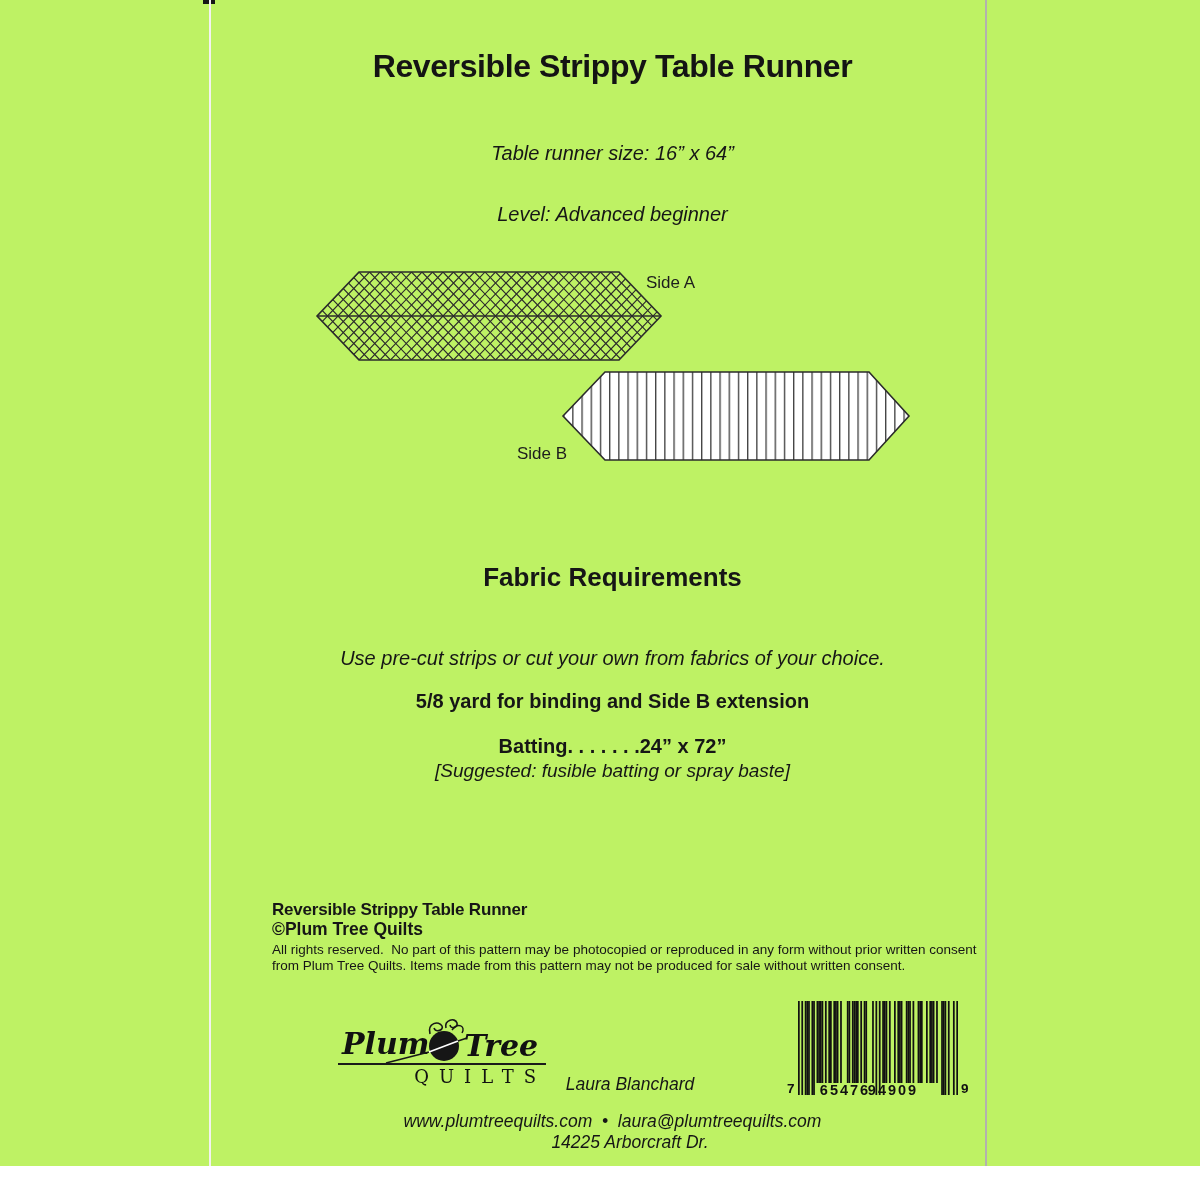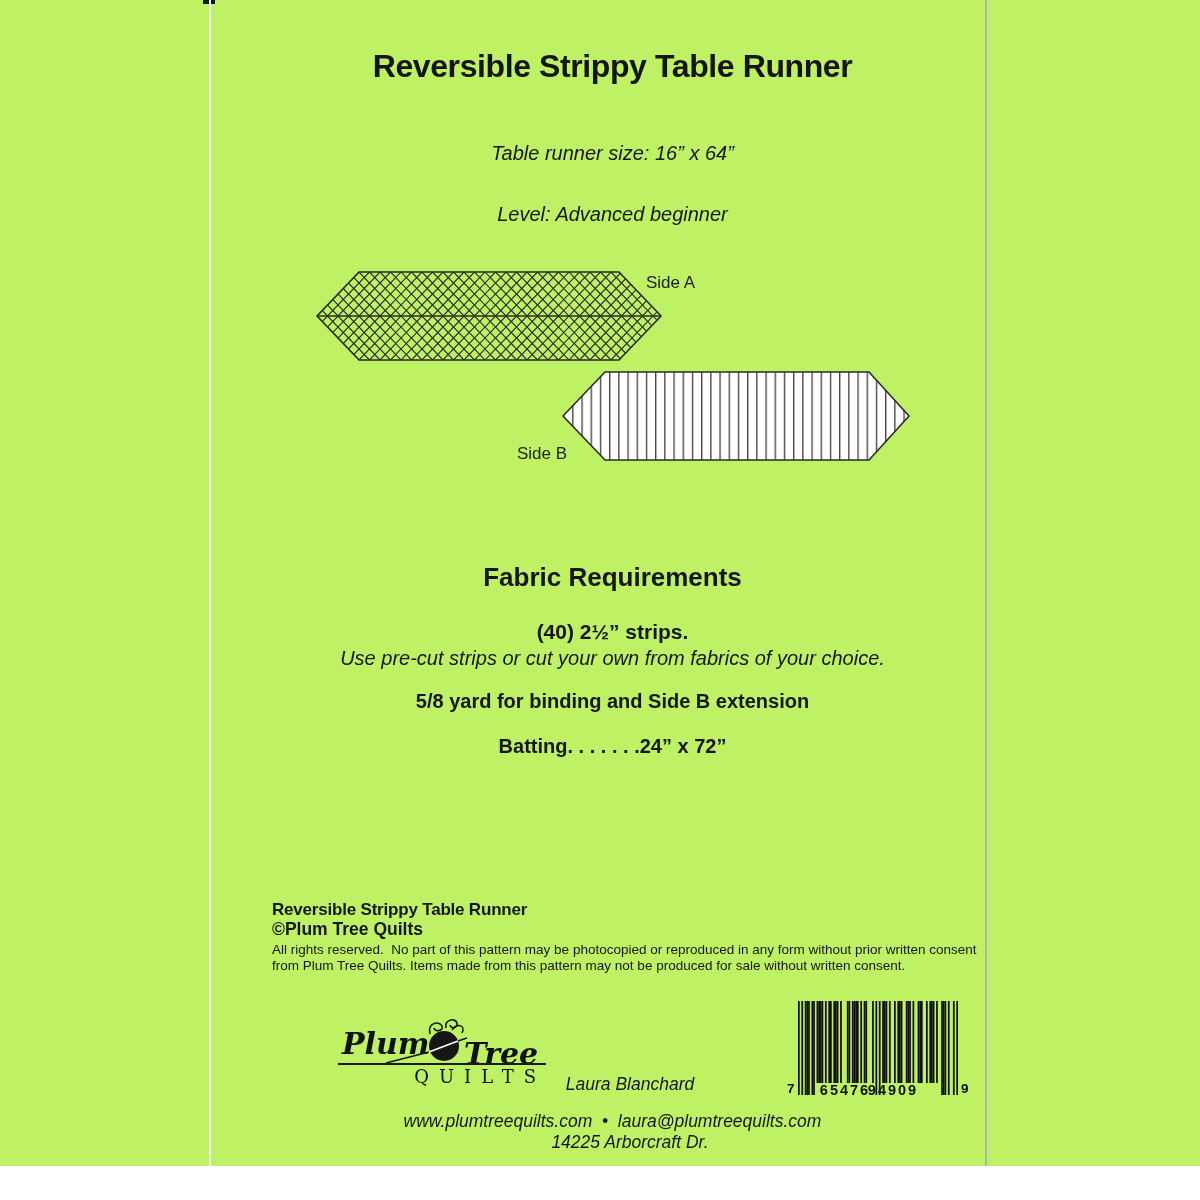--- a/index.html
+++ b/index.html
@@ -24,21 +24,21 @@
   .addr{left:460px;width:340px;top:1037px;text-align:center;font-style:italic;font-size:17.5px;line-height:19.2px;white-space:pre-wrap;}
   .website{top:1111px;font-style:italic;font-size:17.5px;white-space:pre-wrap;}
   .edge-r{left:985px;top:0;width:2px;height:1184px;background:#b3b1ae;}
   .edge-b{left:145px;top:1191px;width:855px;height:2px;background:#dedddb;}
   .edge-l{left:209px;top:0;width:2px;height:1190px;background:#f3f2f0;}
   .top-mark{left:203px;top:0;width:12px;height:4px;background:#151515;}
   
   .logo{left:302px;top:1020px;width:210px;height:66px;margin-left:36px;}
   .logo .script{font-family:"DejaVu Serif",serif;font-style:italic;font-size:30px;font-weight:600;color:#111;}
   .logo .w1{left:4px;top:6px;}
-  .logo .w2{left:126px;top:16px;}
+  .logo .w2{left:126px;top:8px;}
   .logo .rule{left:0;top:43px;width:208px;height:2px;background:#1a1a1a;}
   .logo .sub{left:0;top:46px;width:208px;text-align:right;font-family:"DejaVu Serif",serif;
              font-size:18px;letter-spacing:10px;text-indent:10px;color:#111;}
   
   .barcode{left:798px;top:1001px;width:170px;height:104px;}
   .bc-digit{position:absolute;font-size:13.5px;font-weight:700;color:#111;}
   .bc-group{position:absolute;width:62px;text-align:center;font-size:14.5px;font-weight:700;letter-spacing:2px;color:#111;}
 </style>
 </head>
 <body>
@@ -100,24 +100,24 @@
         </clipPath>
     </defs>
     <g clip-path="url(#hexB)">
       <rect x="3" y="6" width="346" height="88" fill="url(#vstripe)"></rect>
     </g>
     <polygon points="3,50 45,6 309,6 349,50 309,94 45,94" fill="none" stroke="#2b2b2b" stroke-width="1.6"></polygon>
   </svg>
   <div class="abs diagram-label" style="left:517px;top:444px;">Side B</div>
 
   <div class="abs ctr fabric-heading">Fabric Requirements</div>
-  <div class="abs ctr strips-line">(40) 2½” strips.</div>
   <div class="abs ctr itl precut-line">Use pre-cut strips or cut your own from fabrics of your choice.</div>
   <div class="abs ctr binding-line">5/8 yard for binding and Side B extension</div>
   <div class="abs ctr batting-line">Batting. . . . . . .24” x 72”</div>
+  <div class="abs ctr itl suggested-line">[Suggested: fusible batting or spray baste]</div>
 
   <div class="abs footer-name">Reversible Strippy Table Runner</div>
   <div class="abs footer-copy">©Plum Tree Quilts</div>
   <div class="abs footer-legal">All rights reserved.  No part of this pattern may be photocopied or reproduced in any form without prior written consent
 from Plum Tree Quilts. Items made from this pattern may not be produced for sale without written consent.</div>
 
   <div class="abs logo">
     <span class="abs script w1">Plum</span>
     <svg class="abs" style="left:82px;top:-2px;overflow:visible;" width="48" height="48" viewBox="0 0 48 48">
       <path d="M10,16 C7,5 19,2 22,8 C24,12 16,15 14,10" fill="none" stroke="#161616" stroke-width="1.6"></path>

